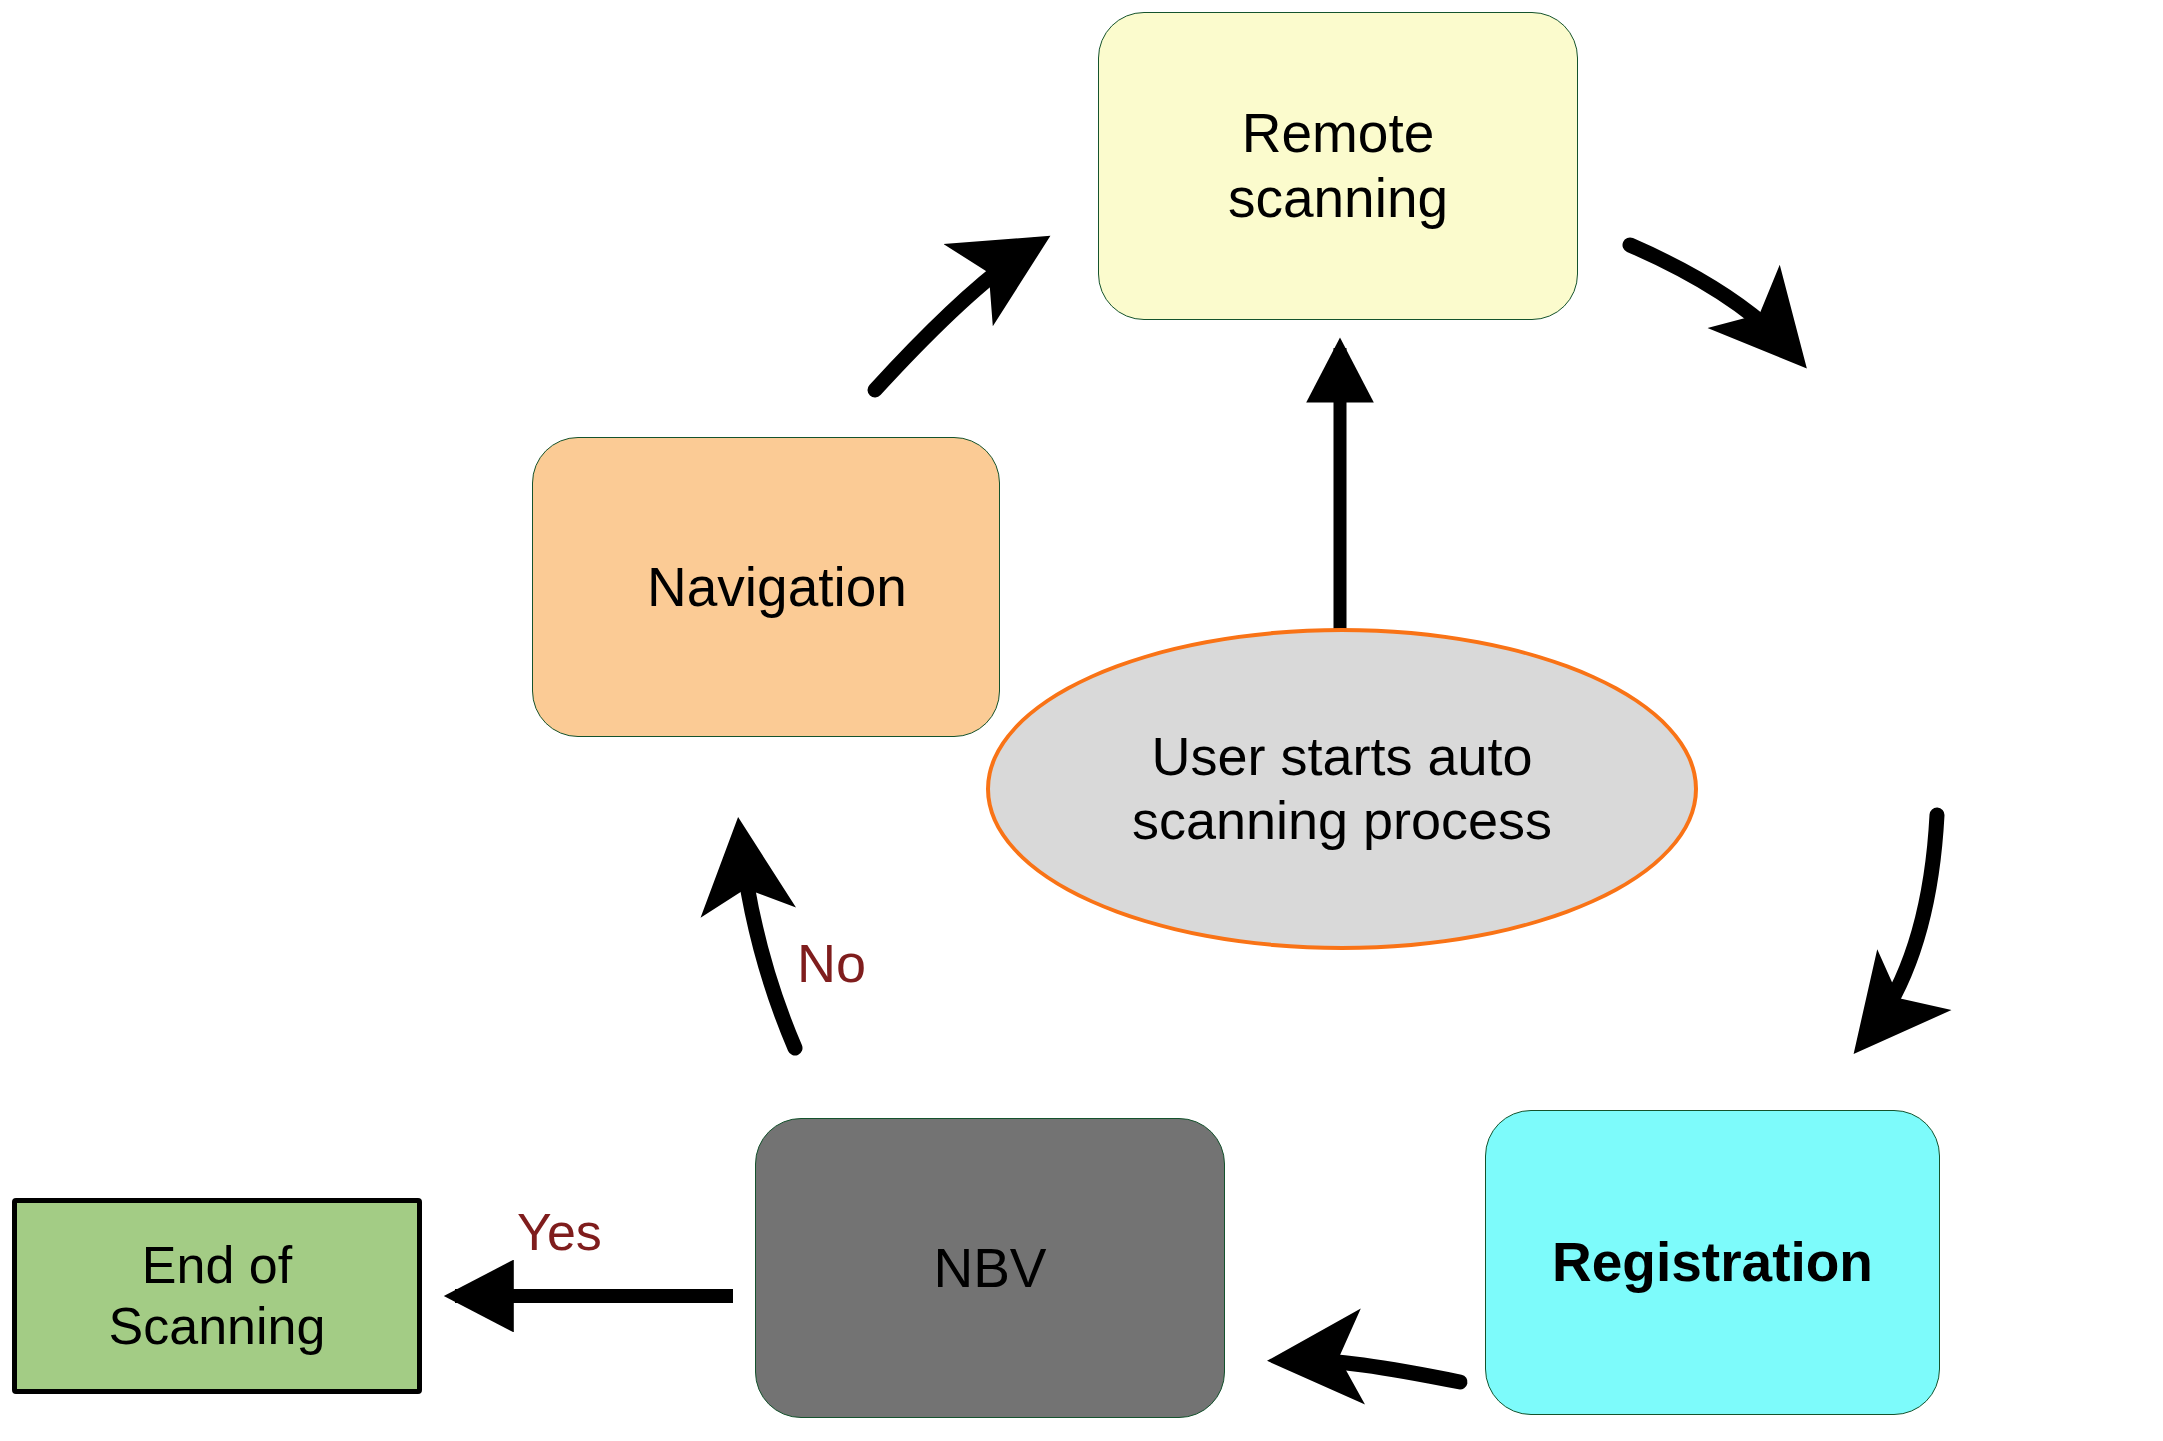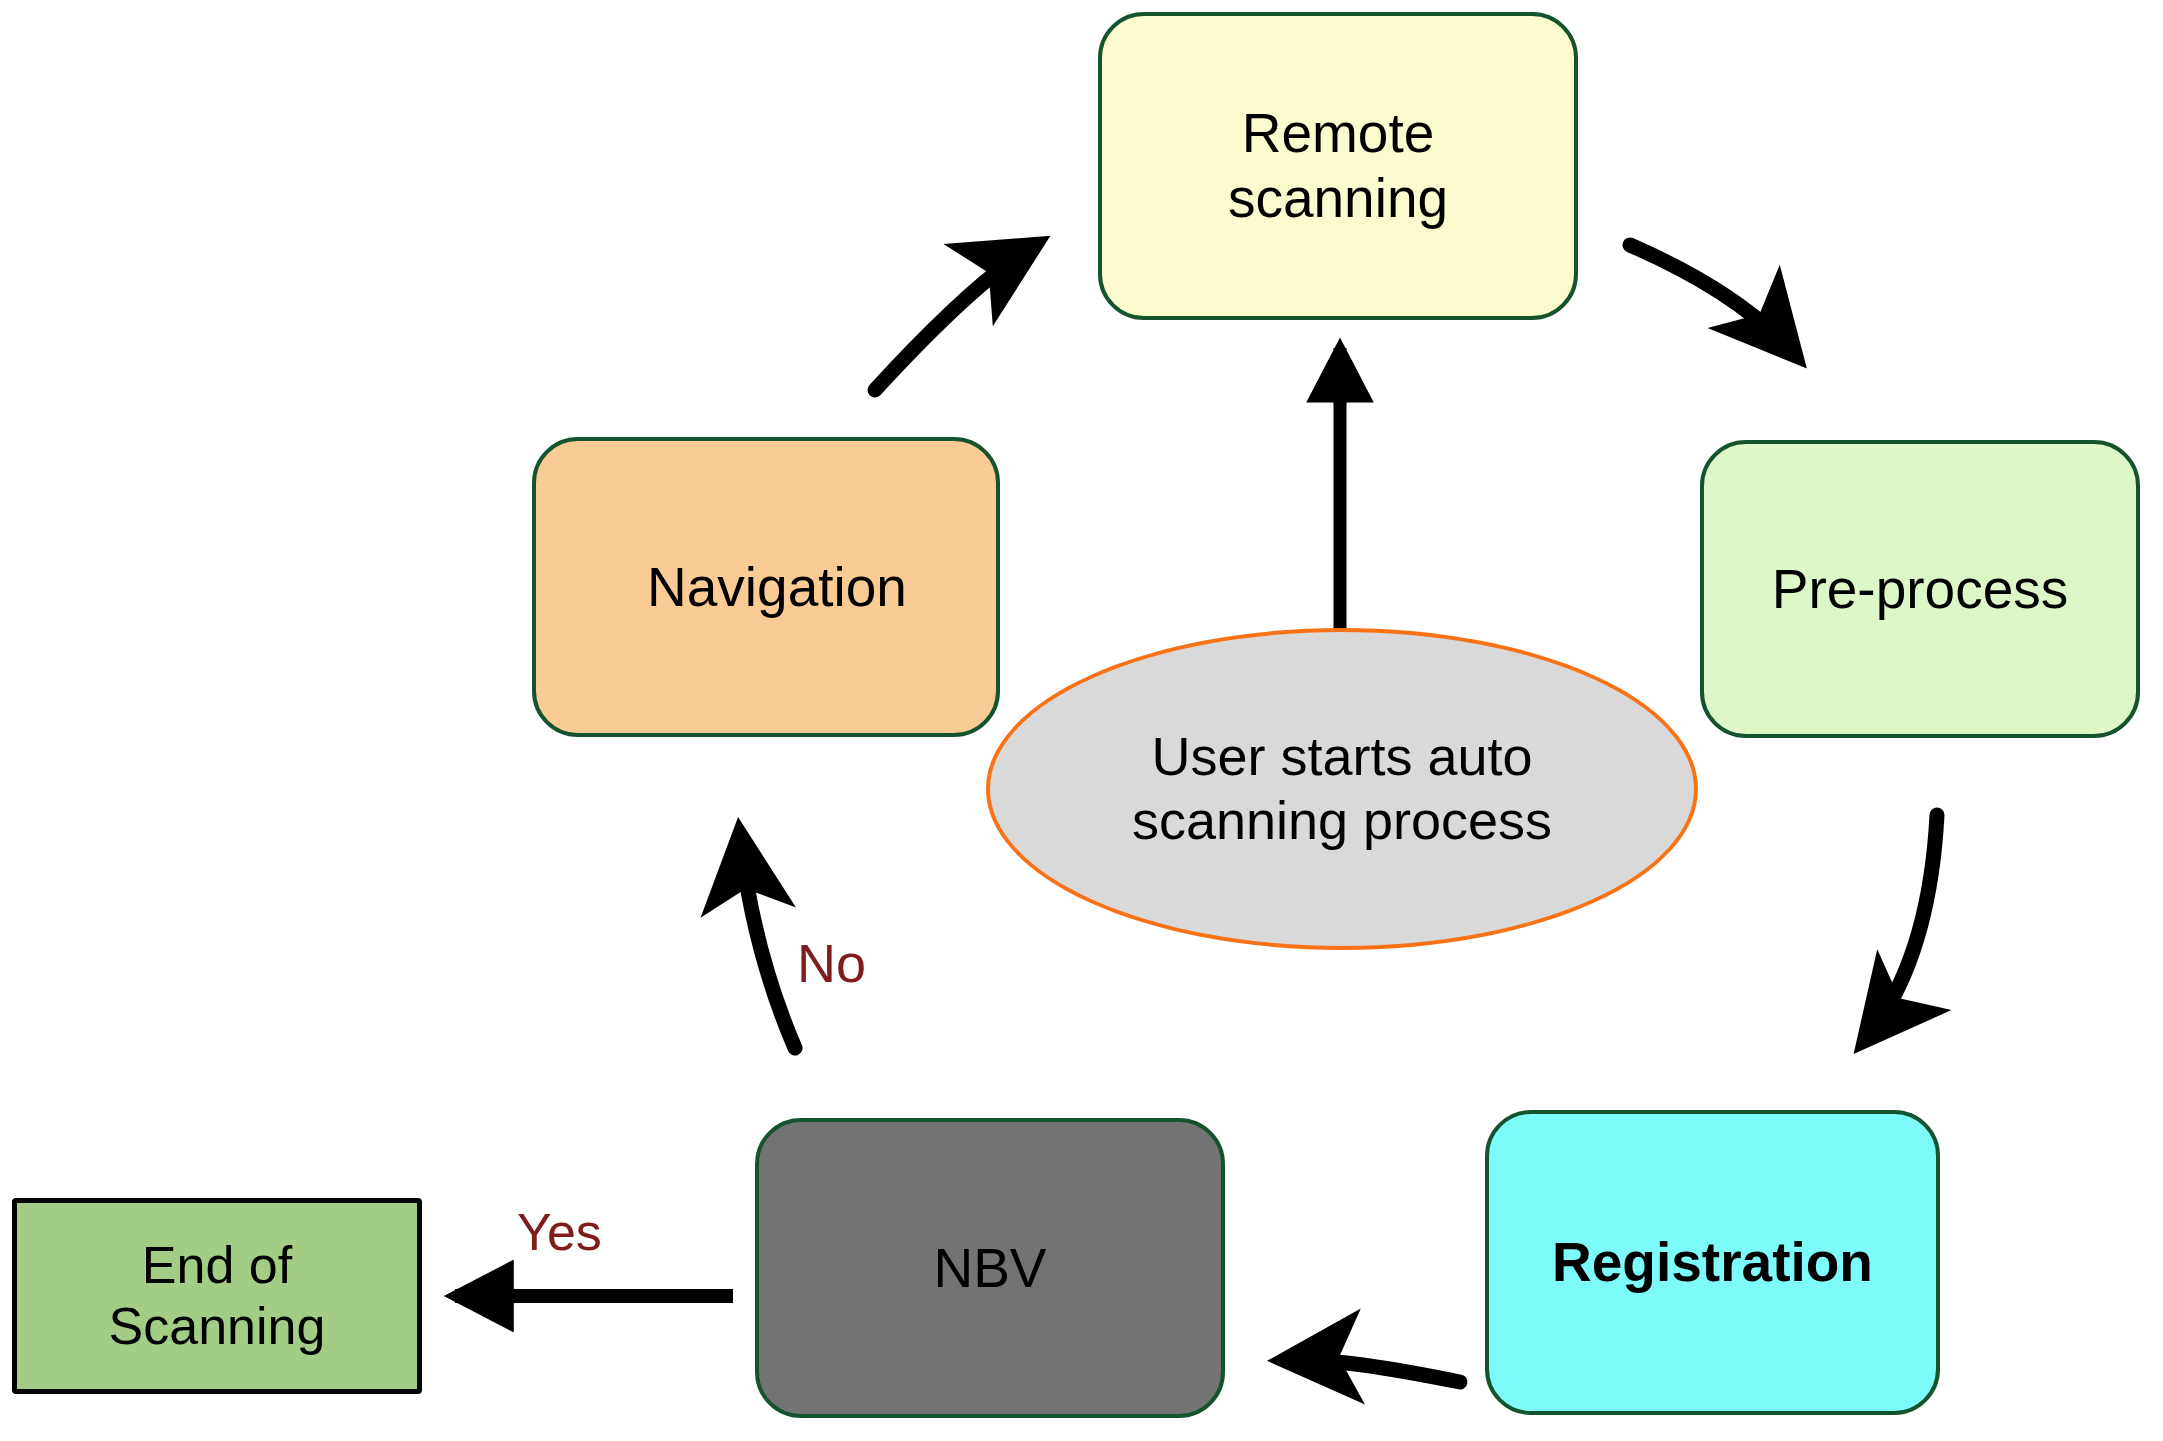--- a/index.html
+++ b/index.html
@@ -20,21 +20,21 @@
     box-sizing: border-box;
     display: flex;
     align-items: center;
     justify-content: center;
     text-align: center;
     color: #000000;
     line-height: 1.18;
     white-space: pre-line;
   }
   .rounded {
-    border: 4px solid #14532d;
+    border: 1px solid #14532d;
     border-radius: 46px;
   }
   .sharp {
     border: 5px solid #000000;
     border-radius: 4px;
   }
   .ellipse {
     border: 4px solid #f97316;
     border-radius: 50%;
   }
@@ -106,23 +106,20 @@
     <g>
       <line x1="733" y1="1296" x2="455" y2="1296" stroke="#000000" stroke-width="14" marker-end="url(#ah-solid)"></line>
     </g>
   </svg>
 
   <div class="node rounded" id="node-remote-scanning" style="background:#fbfbcd;">
     <span>Remote
 scanning</span>
   </div>
 
-  <div class="node rounded" id="node-pre-process" style="background:#ddf7c6;">
-    <span>Pre-process</span>
-  </div>
 
   <div class="node rounded" id="node-registration" style="background:#7dfbfb;">
     <span>Registration</span>
   </div>
 
   <div class="node rounded" id="node-nbv" style="background:#737373;">
     <span>NBV</span>
   </div>
 
   <div class="node rounded" id="node-navigation" style="background:#fbcb95;">

